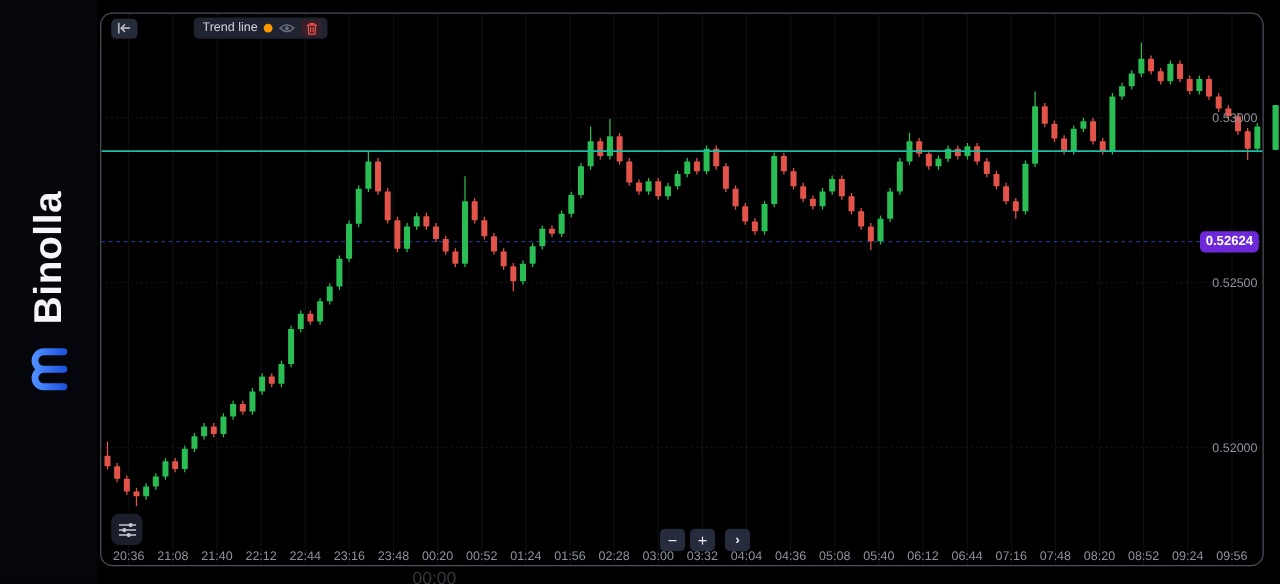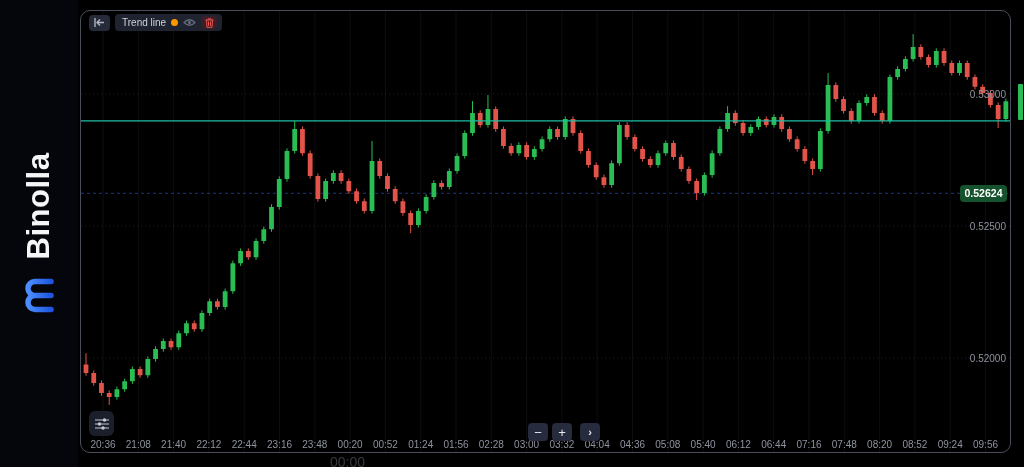--- a/index.html
+++ b/index.html
@@ -22,21 +22,21 @@
                   background:#000; }
   svg.chart { position:absolute; left:0; top:0; }
   svg text { font-family:"Liberation Sans", sans-serif; }
 
   
   .toolbar { position:absolute; left:8px; top:3px; display:flex; gap:5px;
              align-items:center; z-index:5; }
   .tb-btn { width:21px; height:16px; background:#262b3a; border:none; border-radius:4px;
             display:flex; align-items:center; justify-content:center; cursor:pointer; }
   .chip { height:17px; background:#1f2330; border-radius:4px; display:flex;
-          align-items:center; gap:5px; padding:0 5px 0 7px; }
+          align-items:center; gap:5px; padding:0 5px 0 7px;margin-left:40px; }
   .chip-label { color:#cfd3dd; font-size:10px; line-height:17px; }
   .dot { width:7px; height:7px; border-radius:50%; display:inline-block; }
   .eye-btn { background:none; border:none; display:flex; align-items:center; cursor:pointer; }
   .trash-btn { width:16px; height:13px; background:#3a2026; border:none; border-radius:3px;
                display:flex; align-items:center; justify-content:center; cursor:pointer; }
 
   
   .settings-btn { position:absolute; left:8px; bottom:16px; width:25px; height:25px;
                   background:#1b1f2c; border:none; border-radius:6px; display:flex;
                   align-items:center; justify-content:center; cursor:pointer; z-index:5; }
@@ -411,21 +411,21 @@
         </button>
         <button class="trash-btn">
           <svg width="9" height="10" viewBox="0 0 9 10">
             <path d="M0.5 2 H8.5 M3 2 V0.8 H6 V2 M1.5 2 L2 9.3 H7 L7.5 2 M3.5 3.5 V7.8 M5.5 3.5 V7.8" fill="none" stroke="#ef5350" stroke-width="1"></path>
           </svg>
         </button>
       </div>
 
     </div>
 
-    <div id="price-badge" class="price-badge" style="background: #14532d; top: 173.764px;">0.52624</div>
+    <div id="price-badge" class="price-badge" style="background: #6d28d9; top: 173.764px;">0.52624</div>
 
     <button class="settings-btn">
       <svg width="14" height="12" viewBox="0 0 14 12">
         <g stroke="#c6c9d1" stroke-width="1.2" fill="none">
           <path d="M0 2 H14 M0 6 H14 M0 10 H14"></path>
         </g>
         <circle cx="9.5" cy="2" r="1.7" fill="#c6c9d1"></circle>
         <circle cx="4.5" cy="6" r="1.7" fill="#c6c9d1"></circle>
         <circle cx="8" cy="10" r="1.7" fill="#c6c9d1"></circle>
       </svg>

